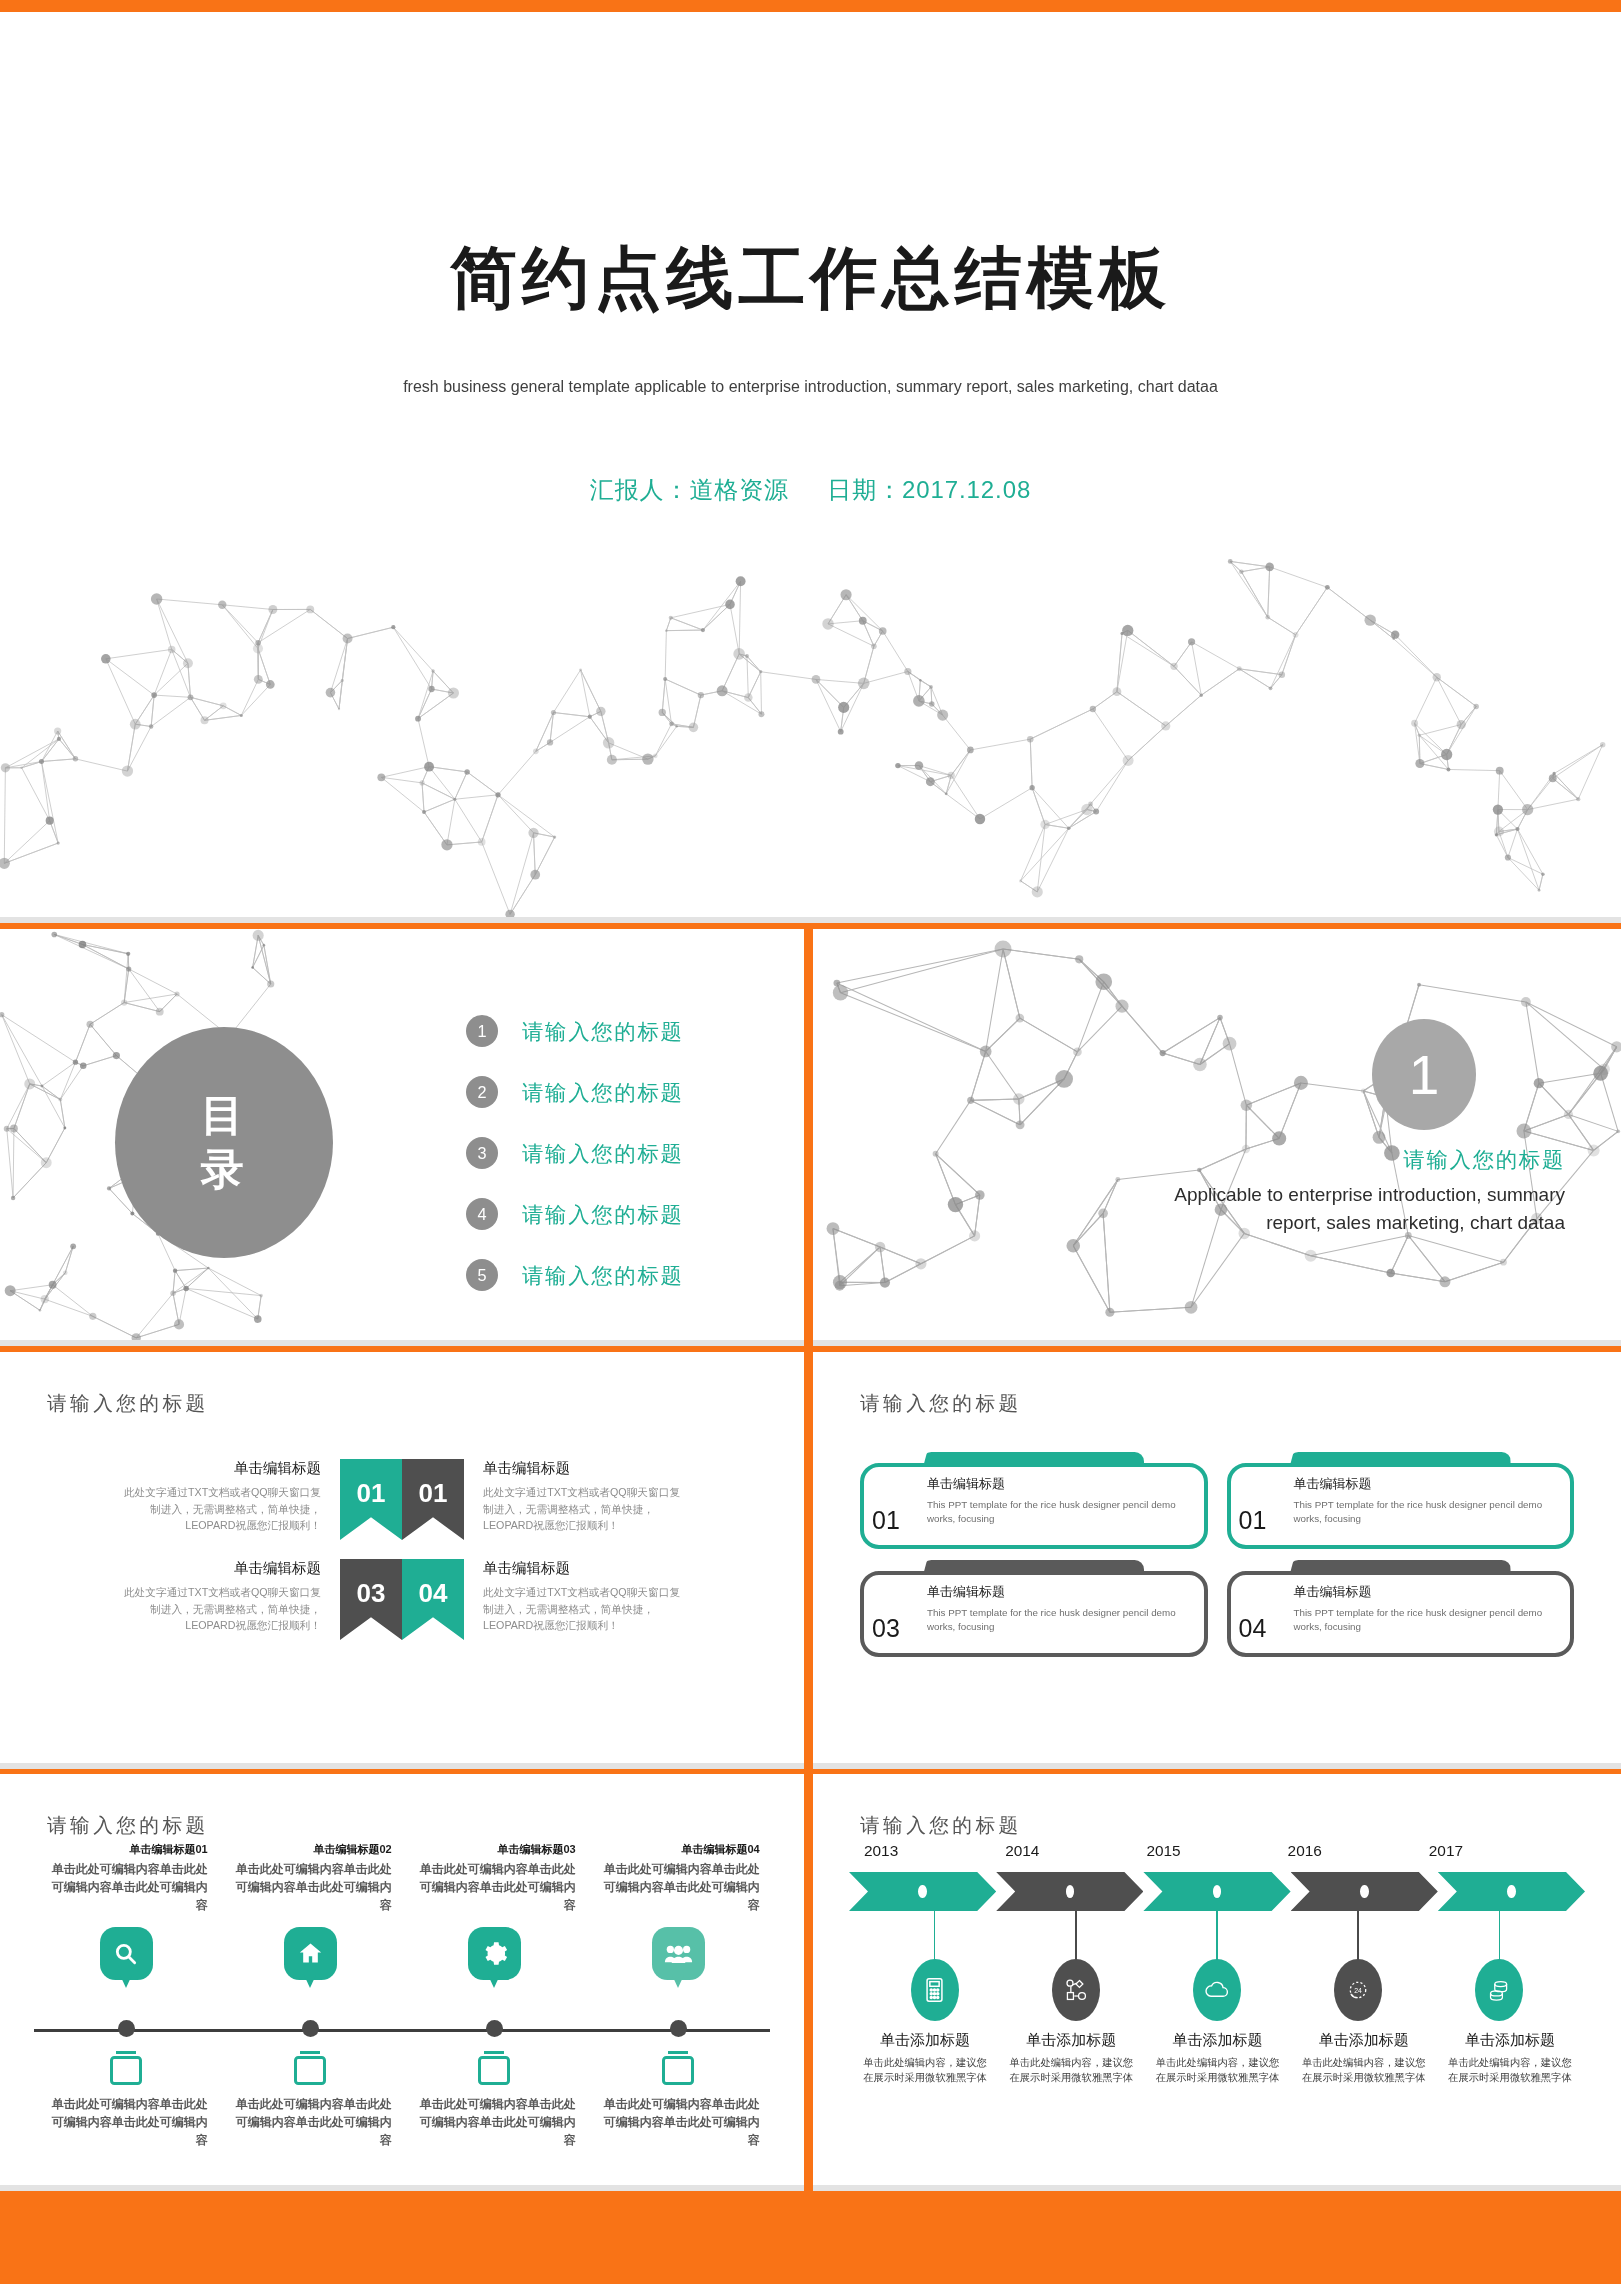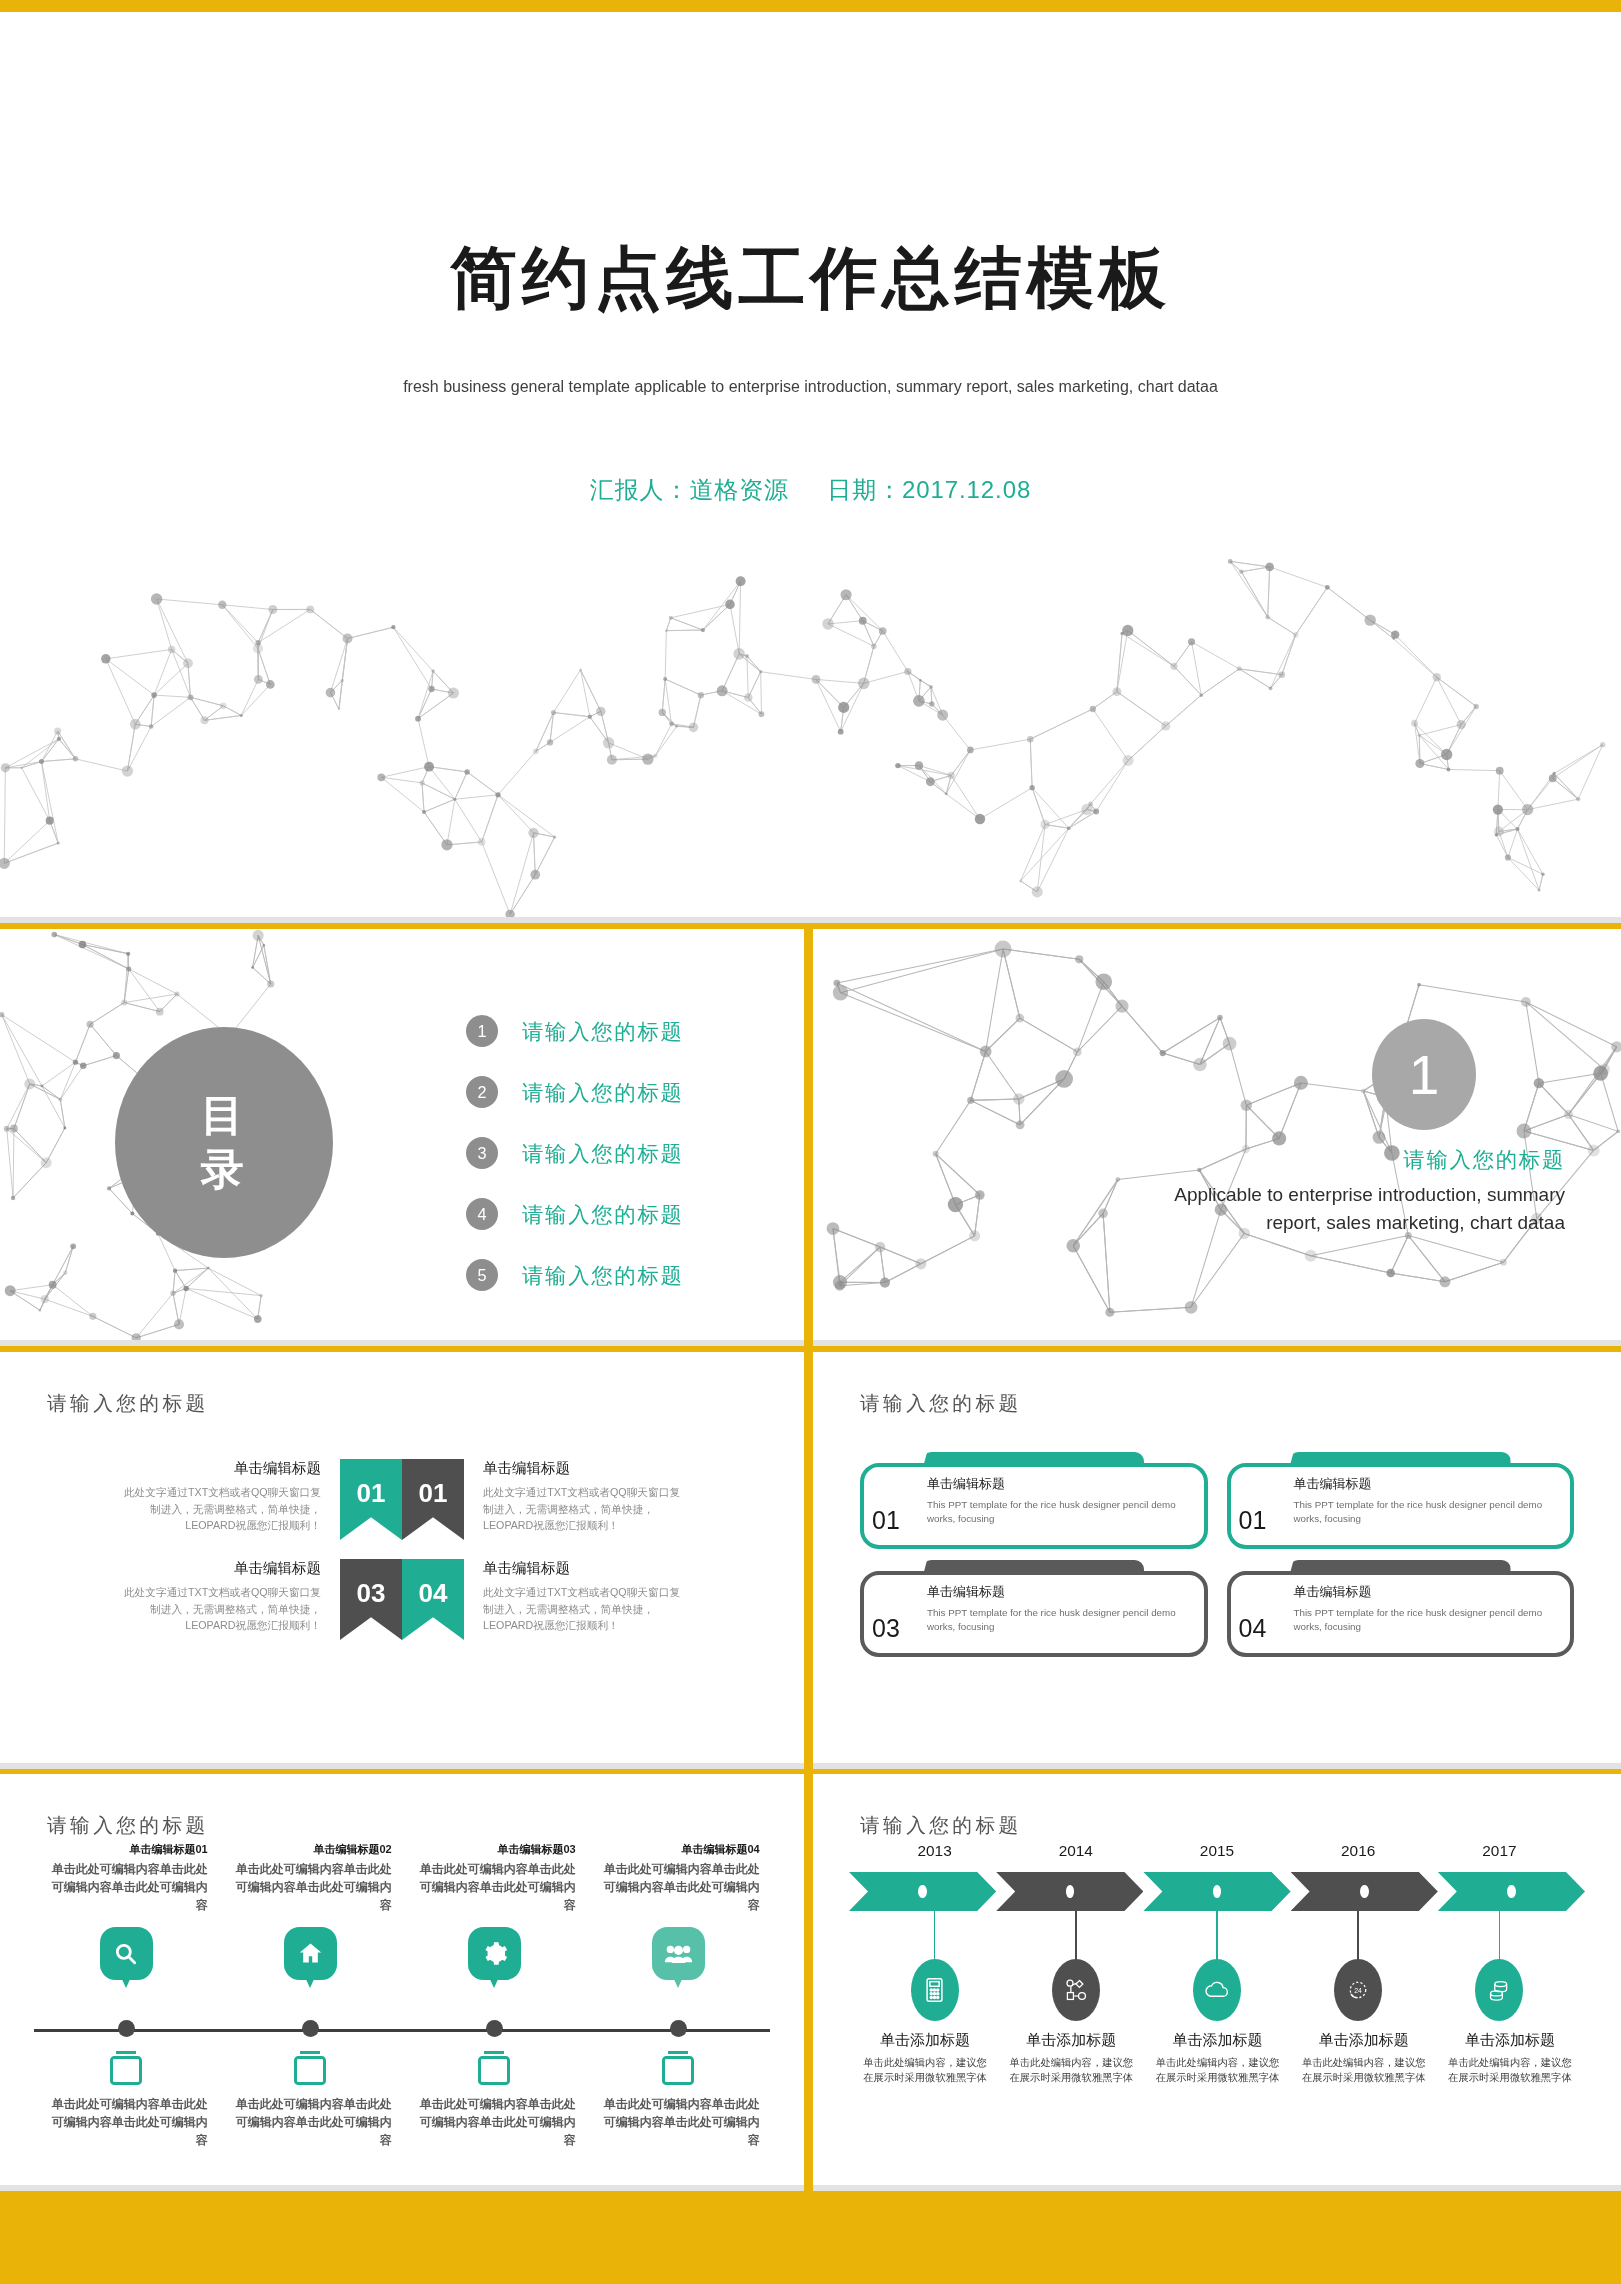--- a/index.html
+++ b/index.html
@@ -1,18 +1,18 @@
 <!DOCTYPE html>
 <html style="font-size:13.7px"><head>
 <meta charset="utf-8">
 <style>
   * { margin:0; padding:0; box-sizing:border-box; }
   html,body { width:1621px; height:2284px; background:#ffffff;
               font-family:"Liberation Sans","DejaVu Sans",sans-serif; }
-  .page { position:relative; width:1621px; height:2284px; background:#eab308; }
+  .page { position:relative; width:1621px; height:2284px; background:#f97316; }
 
   
   .slide { position:absolute; background:#ffffff; overflow:hidden; }
   .slide::after{ content:""; position:absolute; left:0; right:0; bottom:0;
                  height:6px; background:#e3e3e3; }
 
   
   #slide-hero { left:0; top:12px; width:1621px; height:911px; }
   .hero-inner { position:relative; width:100%; height:100%; }
   .hero-title { position:absolute; top:231px; left:0; right:0; text-align:center;
@@ -113,21 +113,21 @@
               display:grid; grid-template-columns:repeat(4,1fr); }
   .ic-lower .ic-col { padding-top:0; }
   .cal { width:32.5px; height:29px; margin:0 auto 10.3px; border:3.4px solid #1fae94;
          border-radius:4.3px; position:relative; }
   .cal::before{ content:""; position:absolute; left:3.4px; right:3.4px; top:-7.7px;
                 height:6.8px; border-top:3.4px solid #1fae94; }
 
   
   #slide-timeline { left:813px; top:1774px; width:808px; height:417px; }
   .tl-years { position:absolute; left:51px; top:68px; width:706px;
-              display:grid; grid-template-columns:repeat(5,1fr); text-align:center;
+              display:grid; grid-template-columns:repeat(5,1fr); 
               font-size:15.4px; color:#1a1a1a; }
   .tl-bar { position:absolute; left:36px; top:98px; width:736px; height:39px;
             display:flex; }
   .chev { flex:1; position:relative; display:flex; align-items:center;
           justify-content:center;
           clip-path:polygon(0 0,calc(100% - 19px) 0,100% 50%,calc(100% - 19px) 100%,0 100%,19px 50%); }
   .chev.teal { background:#1fae94; } .chev.gray { background:#4f4f4f; }
   .chev i { width:8.6px; height:13.7px; border-radius:50%; background:#fff;
             display:block; }
   .tl-stems { position:absolute; left:51px; top:137px; width:706px; height:53px;

